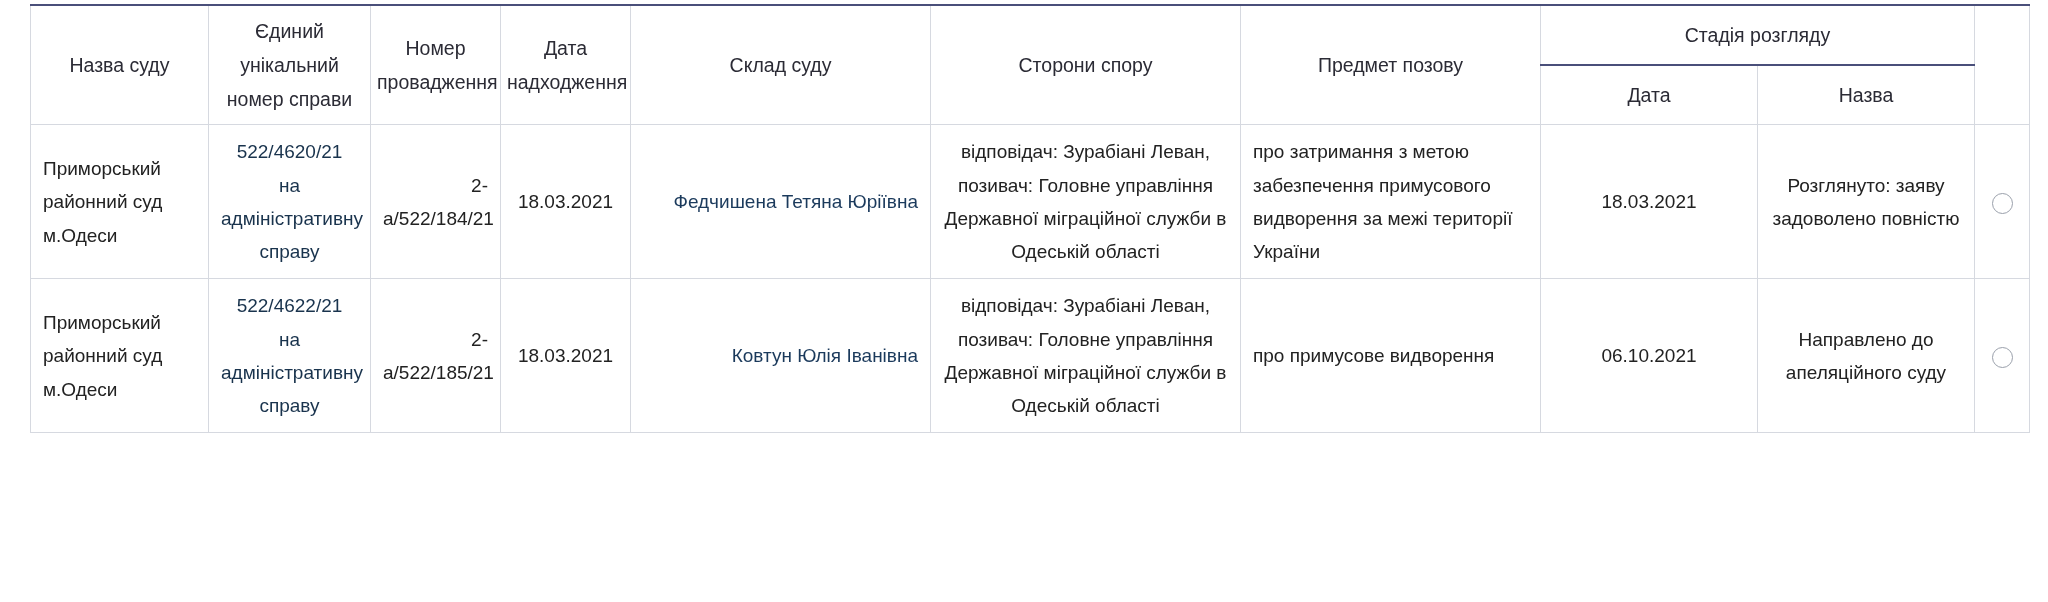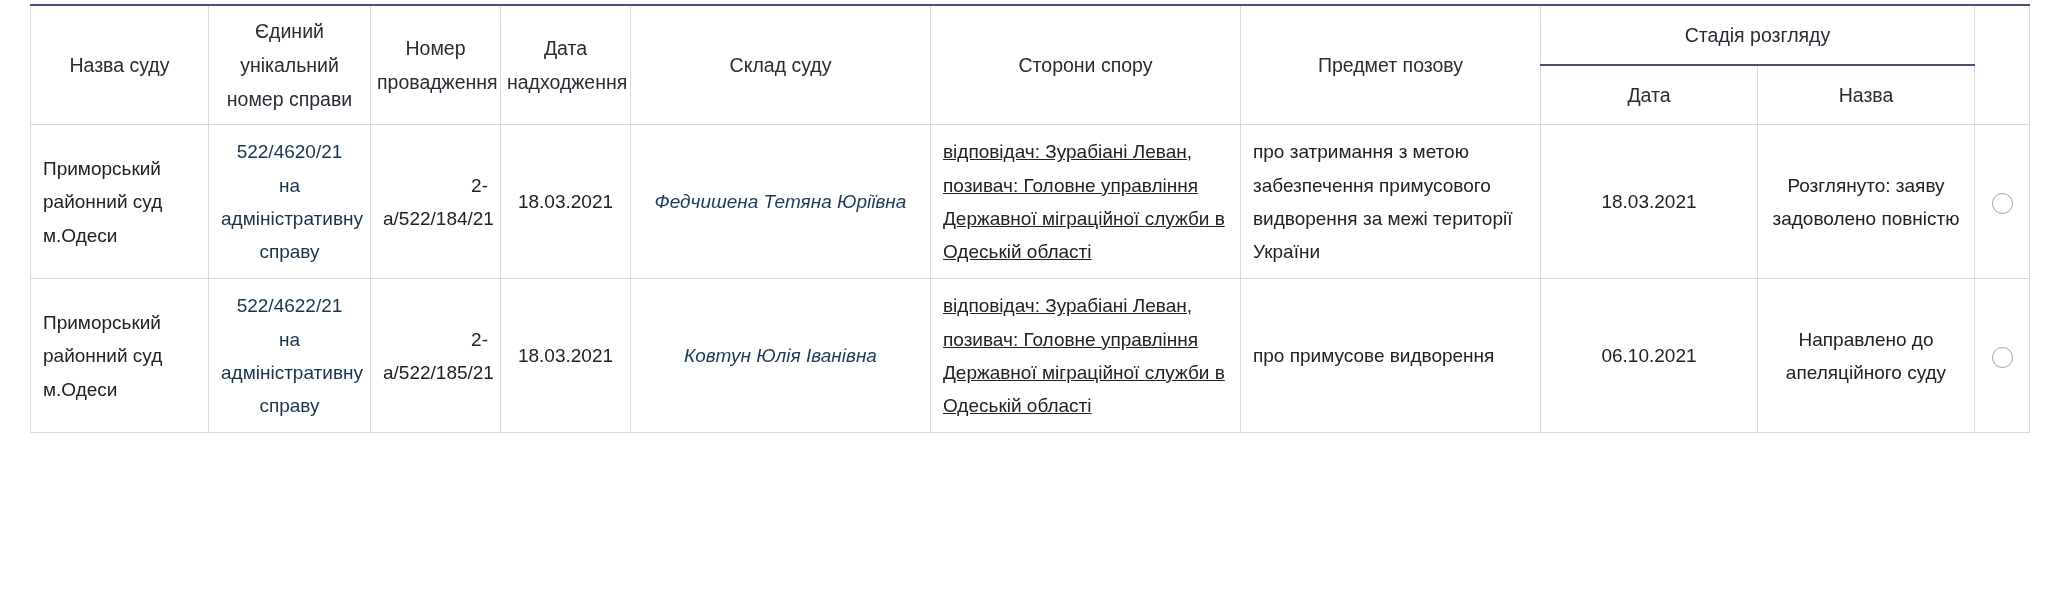--- a/index.html
+++ b/index.html
@@ -66,22 +66,22 @@
   .col-stage-n   { width: 320px; }
   .col-radio    { width: 55px; }
 
   .hdr-stage-group {
     text-align: center;
   }
   td.cell-court   { text-align: left; }
   td.cell-unique  { text-align: center; color: #19334d; }
   td.cell-proc    { text-align: right; }
   td.cell-date    { text-align: center; }
-  td.cell-panel   { text-align: center; color: #1b3a5c; font-style: italic; }
-  td.cell-parties { text-align: left; text-decoration: underline; }
+  td.cell-panel   { text-align: right; color: #1b3a5c; }
+  td.cell-parties { text-align: center; }
   td.cell-subject { text-align: left; margin-left: 32px; }
   td.cell-stage-date { text-align: center; }
   td.cell-stage-name { text-align: center; }
   td.cell-radio   { text-align: center; border-left: 1px solid #d6d9e0; border-right: none; }
 
   .radio {
     display: inline-block;
     width: 19px;
     height: 19px;
     border: 1.5px solid #9aa0ab;

